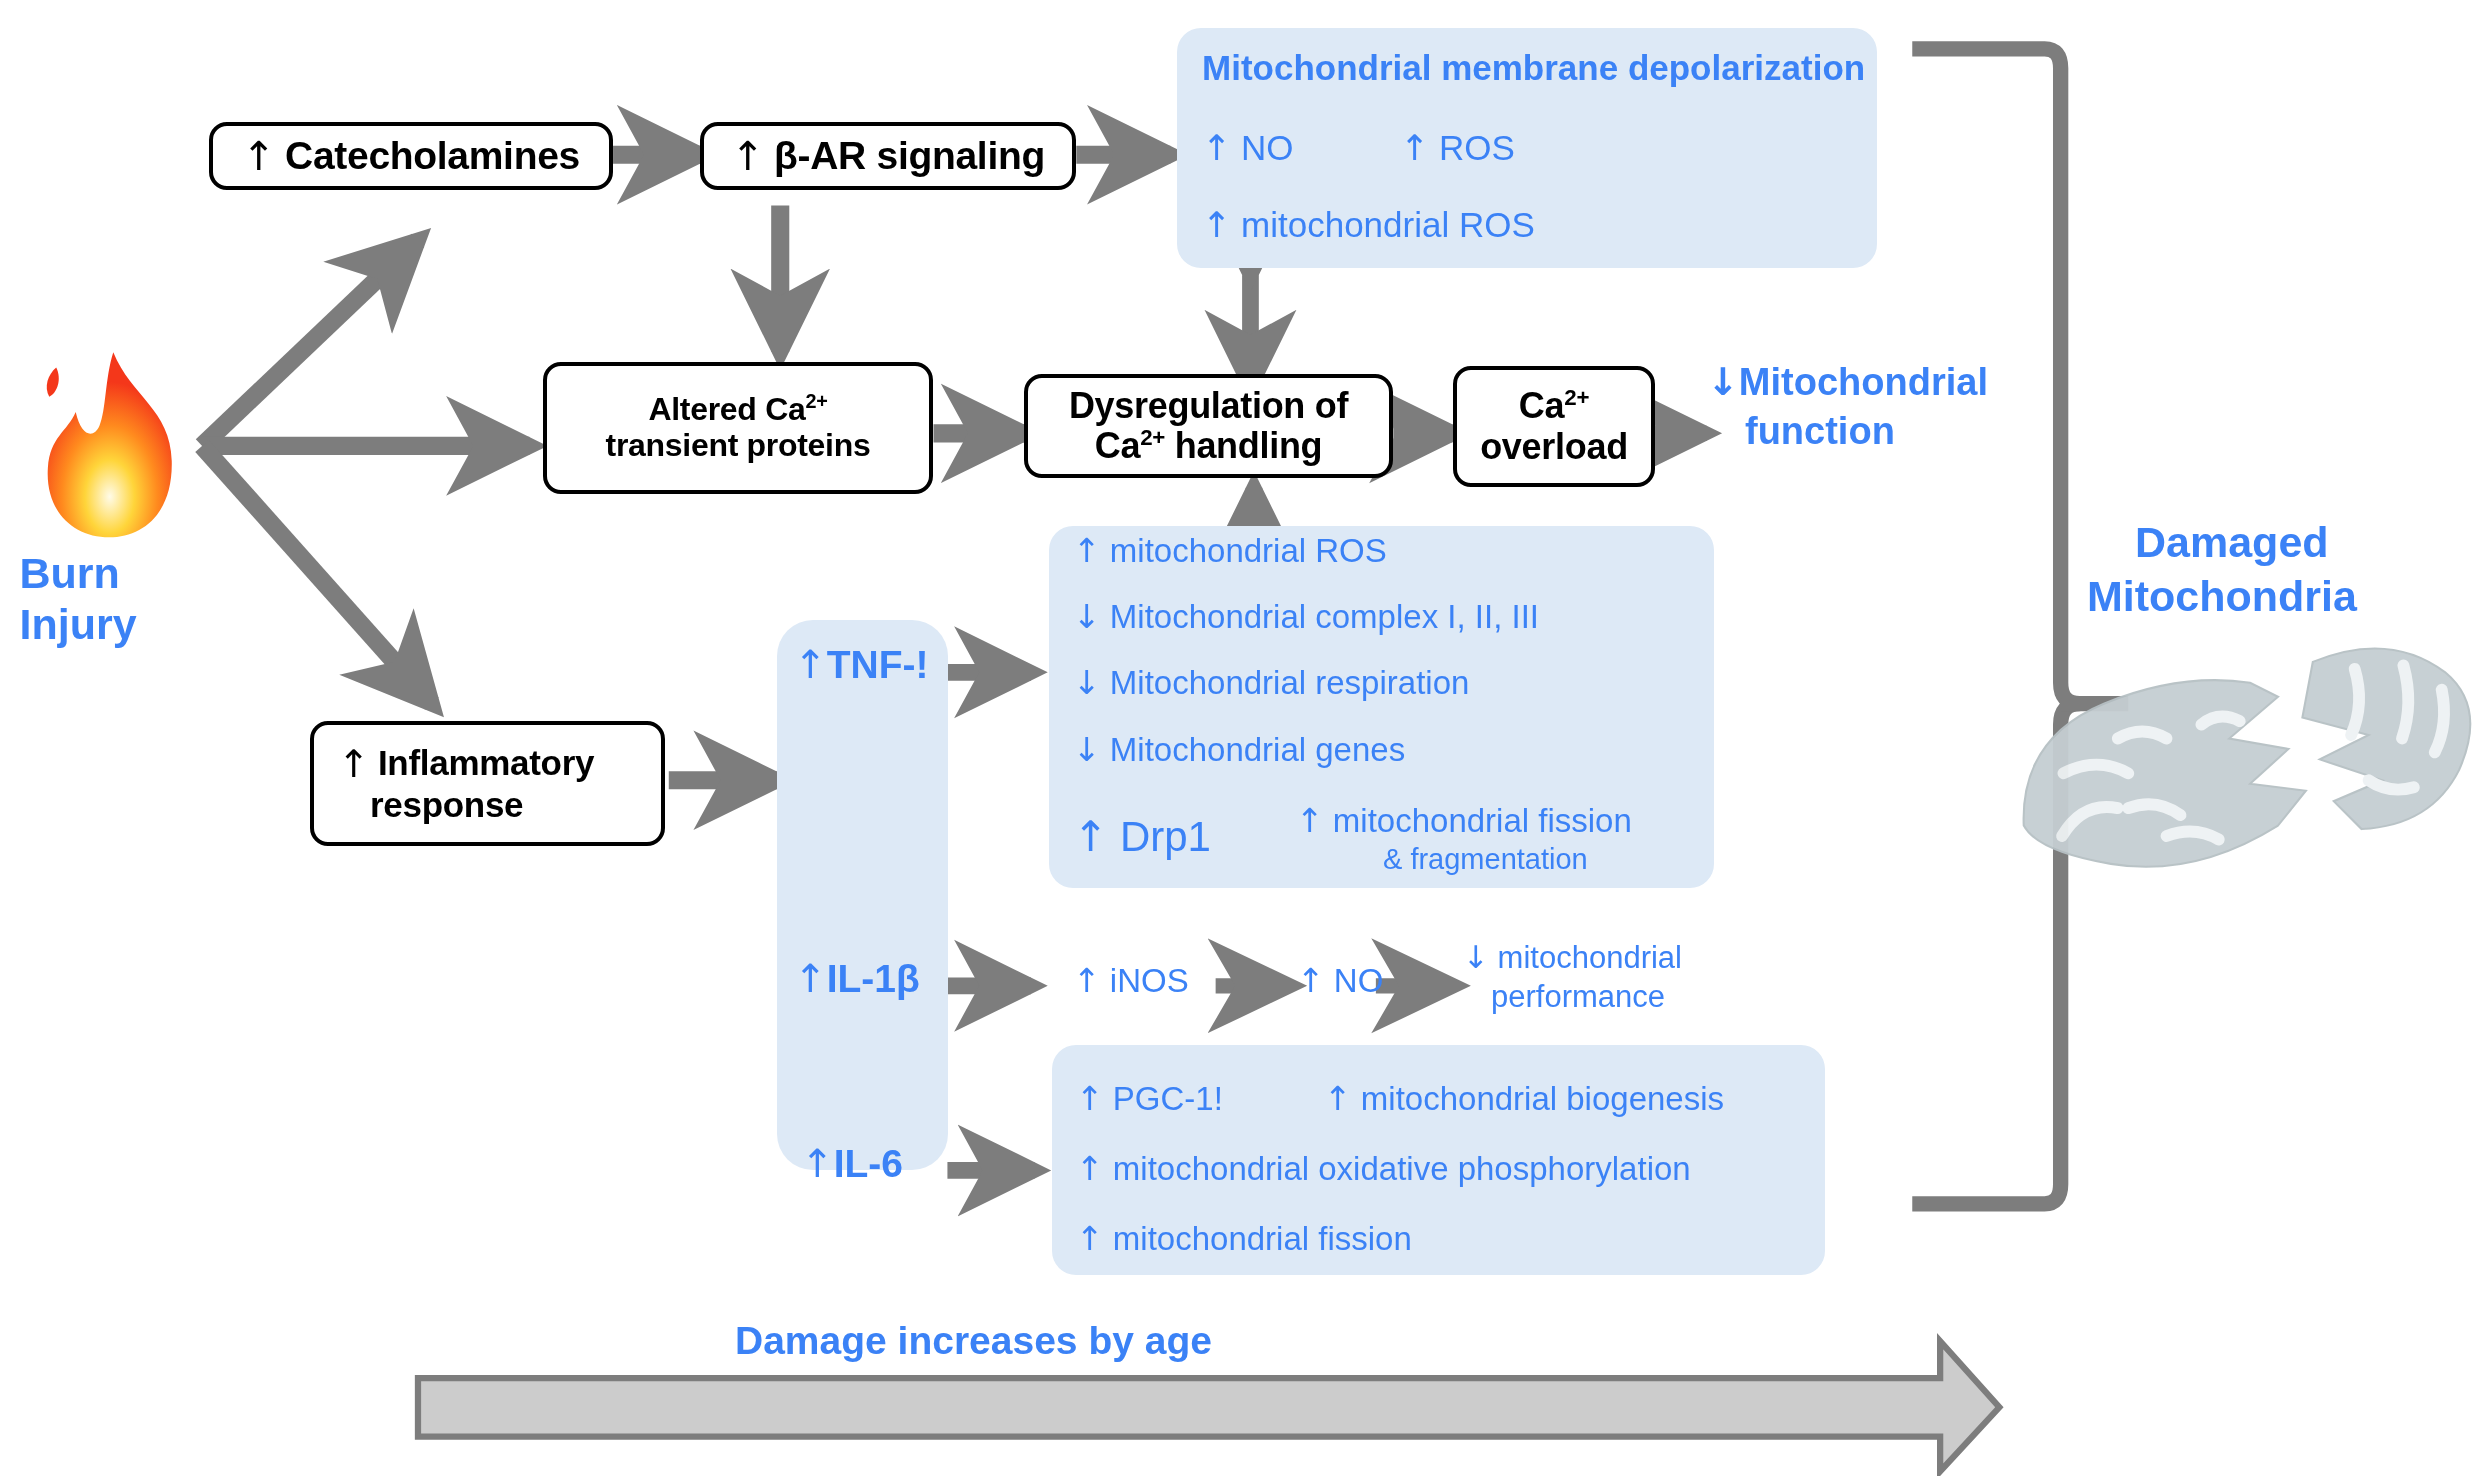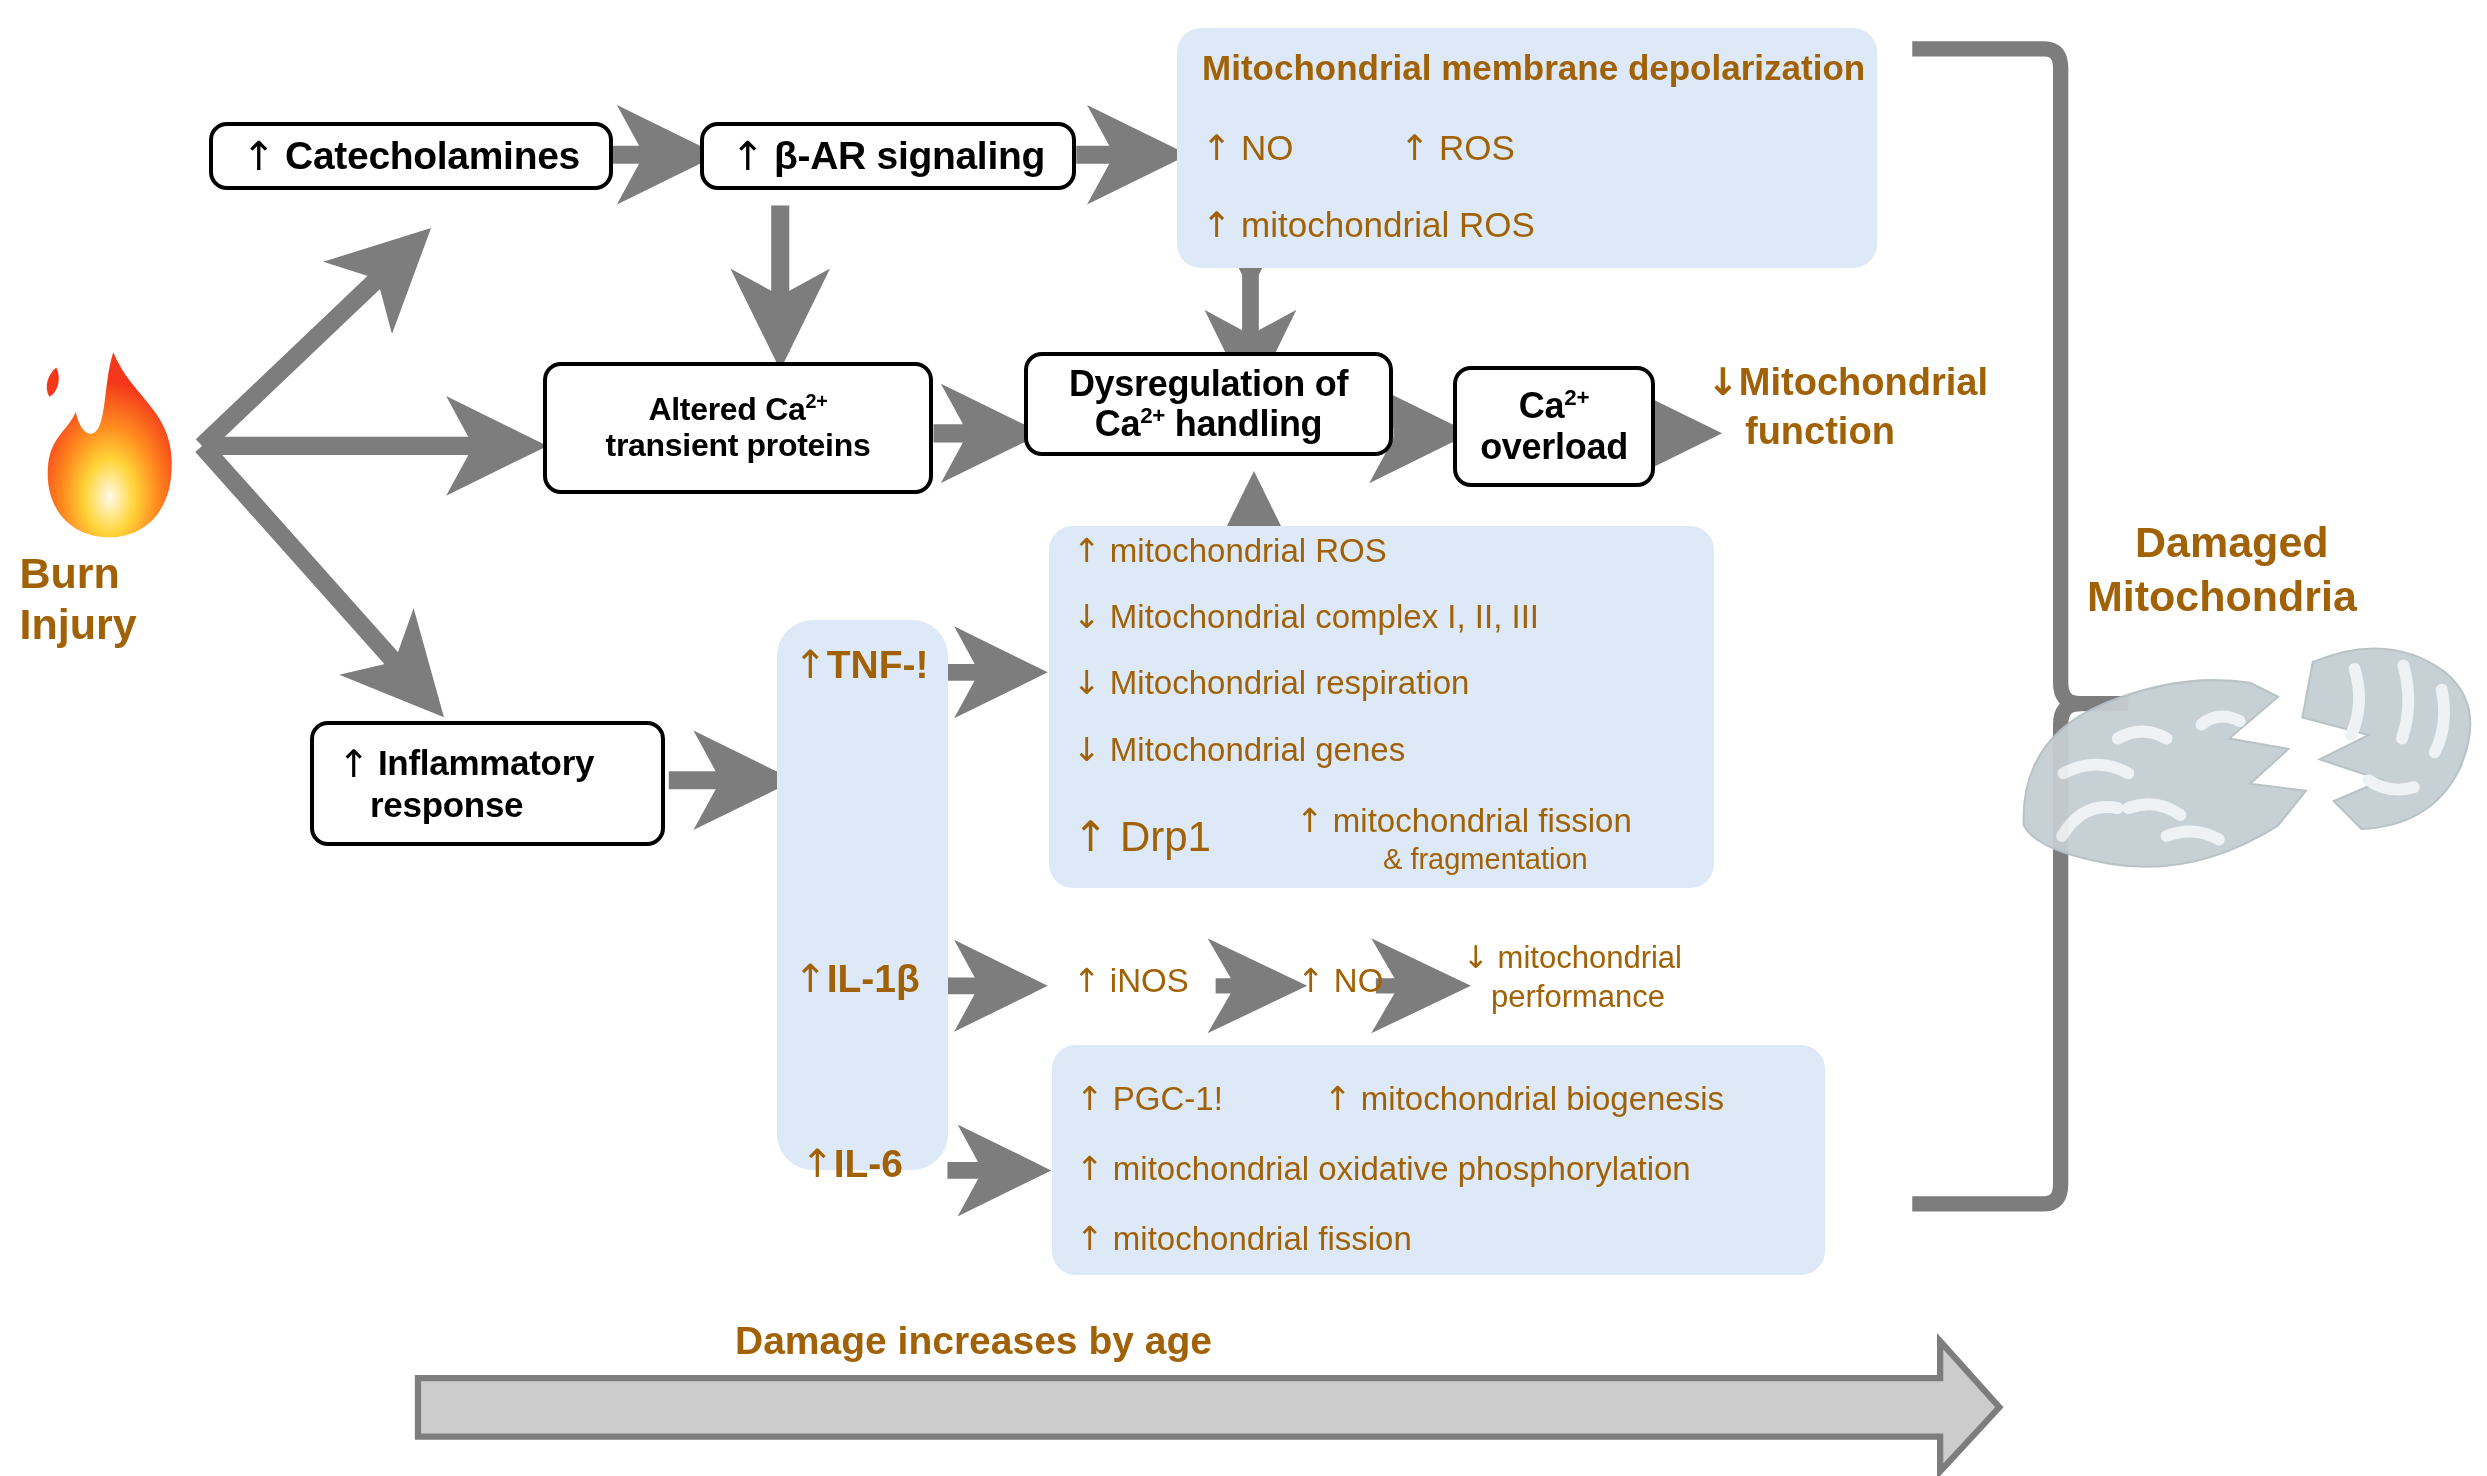--- a/index.html
+++ b/index.html
@@ -20,21 +20,21 @@
     letter-spacing:-0.3px;
   }
   
   .panel{
     position:absolute;
     background:#dde9f6;
     border-radius:24px;
     box-sizing:border-box;
   }
   .panel.tall{border-radius:28px;}
-  .txt{position:absolute;color:#a16207;white-space:nowrap;line-height:1.08;}
+  .txt{position:absolute;color:#3b82f6;white-space:nowrap;line-height:1.08;}
   .b{font-weight:bold;}
   .arrowgl{font-family:"DejaVu Sans",sans-serif;font-weight:normal;}
   sup{font-size:.62em;vertical-align:super;line-height:0;}
   svg{position:absolute;top:0;left:0;overflow:visible;}
   .flame{position:absolute;}
 </style>
 </head>
 <body>
 
 <div id="stage">
@@ -150,21 +150,21 @@
     <span>β-AR signaling</span>
   </div>
 
   <div class="node" style="left:543px;top:362px;width:390px;height:132px;font-size:32px;flex-direction:column;">
     <div>
       <span>Altered Ca</span><sup>2+</sup>
     </div>
     <div>transient proteins</div>
   </div>
 
-  <div class="node" style="left:1024px;top:352px;width:369px;height:104px;font-size:36px;flex-direction:column;">
+  <div class="node" style="left:1024px;top:374px;width:369px;height:104px;font-size:36px;flex-direction:column;">
     <div>Dysregulation of</div>
     <div>
       <span>Ca</span><sup>2+</sup><span> handling</span>
     </div>
   </div>
 
   <div class="node" style="left:1453px;top:366px;width:202px;height:121px;font-size:36px;flex-direction:column;">
     <div>
       <span>Ca</span><sup>2+</sup>
     </div>

